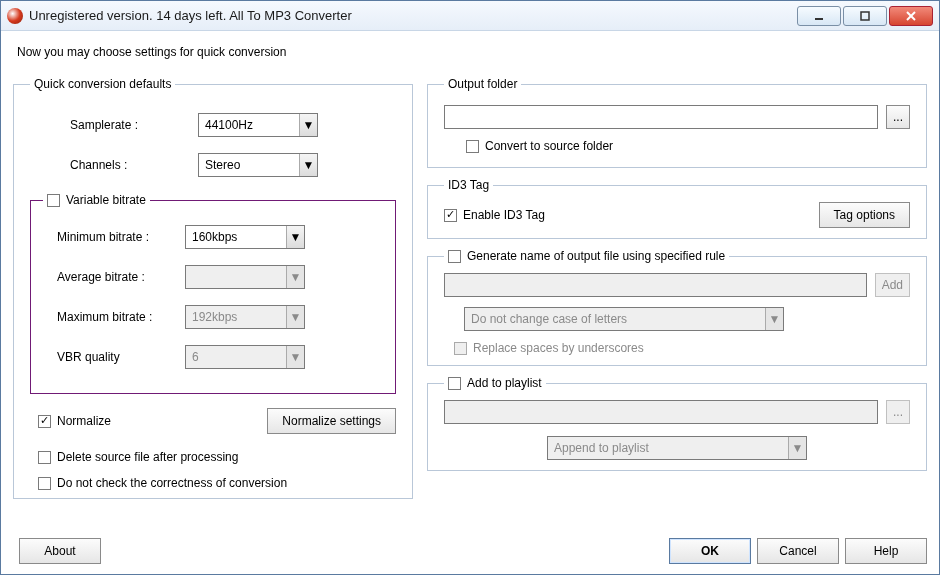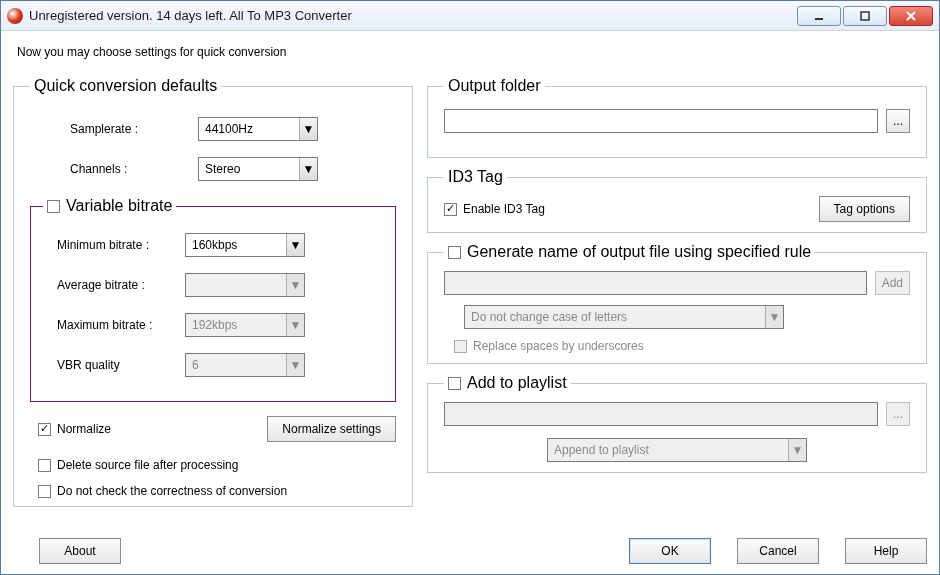--- a/index.html
+++ b/index.html
@@ -11,21 +11,21 @@
 .winbtns { display: flex; gap: 2px; }
 .winbtn { width: 44px; height: 20px; border: 1px solid #7a8fa6; border-radius: 3px; background: linear-gradient(#f6fbff,#d8e7f5); display:flex; align-items:center; justify-content:center; }
 .winbtn.close { background: linear-gradient(#f28a7a,#d64530); border-color:#a23; }
 .winbtn svg { width: 12px; height: 12px; }
 .content { flex:1; padding: 10px 12px; overflow:hidden; }
 .intro { margin: 4px 4px 18px 4px; }
 .columns { display:flex; gap:14px; }
 .col-left { width: 400px; }
 .col-right { flex:1; }
 fieldset { border: 1px solid #b9c7d8; padding: 22px 16px; position: relative; margin-bottom: 10px; }
-legend { font-size: 16px; padding: 0 4px; background:#fff; position: relative; }
+legend { font-size: 12px; padding: 0 4px; background:#fff; position: relative; }
 .row { display:flex; align-items:center; margin-bottom:16px; }
 .lbl { width: 128px; }
 .lbl.indent { margin-left: 14px; }
 .sel { position: relative; width: 120px; height: 24px; border: 1px solid #7a7a7a; background:#fff; display:flex; align-items:center; }
 .sel.disabled { background:#efefef; color:#8a8a8a; }
 .sel-txt { flex:1; padding: 0 6px; }
 .sel-arrow { width: 18px; height: 100%; border-left:1px solid #aaa; background: linear-gradient(#f5f5f5,#dcdcdc); display:flex; align-items:center; justify-content:center; }
 .sel.disabled .sel-arrow { background:#e5e5e5; }
 .cb { display:flex; align-items:center; gap:6px; }
 .cb-box { width:13px; height:13px; border:1px solid #7a7a7a; background:#fff; display:flex; align-items:center; justify-content:center; font-size:11px; line-height:1; }
@@ -47,23 +47,23 @@
 .fs-id3 .id3row .spacer { flex:1; }
 .fs-gen { padding: 10px 16px; }
 .fs-gen .genrow { display:flex; gap:8px; align-items:center; margin-bottom:10px; }
 .fs-gen .genrow .txtinput { flex:1; }
 .fs-playlist { padding: 10px 16px; }
 .fs-playlist .plrow { display:flex; gap:8px; align-items:center; margin-bottom:12px; }
 .fs-playlist .plrow .txtinput { flex:1; }
 .fs-playlist .plsel { display:flex; justify-content:center; }
 .bottom { position:absolute; left:12px; right:12px; bottom:10px; display:flex; align-items:center; }
 .bottom .spacer { flex:1; }
-.bottom .btn { width: 82px; margin-left: 26px; }
+.bottom .btn { width: 82px; margin-left: 6px; }
 .about-btn { width: 74px; }
-.btn.default { border: 1px solid #5a7aa0; box-shadow: 0 0 0 1px #cfe4ff inset; }
+.btn.default { border: 1px solid #5a7aa0; box-shadow: 0 0 0 1px #cfe4ff inset; font-weight: bold; }
 legend.with-cb .cb { margin:0; }
 </style>
 </head>
 <body>
 
 <div class="window">
   <div class="titlebar">
     <span class="titlebar-icon"></span>
     <span class="titlebar-text">Unregistered version. 14 days left. All To MP3 Converter</span>
     <div class="winbtns">
@@ -177,20 +177,24 @@
         </fieldset>
       </div>
 
       <div class="col-right">
         <fieldset class="fs-output">
           <legend>Output folder</legend>
           <div class="output-row">
             <input class="txtinput" value="" style="">
             <button class="btn small">...</button>
           </div>
+          <div class="cb" style="margin-left:22px;">
+            <span class="cb-box"></span>
+            <span>Convert to source folder</span>
+          </div>
         </fieldset>
 
         <fieldset class="fs-id3">
           <legend>ID3 Tag</legend>
           <div class="id3row">
             <span class="cb">
               <span class="cb-box checked"></span>
               <span>Enable ID3 Tag</span>
             </span>
             <span class="spacer"></span>

